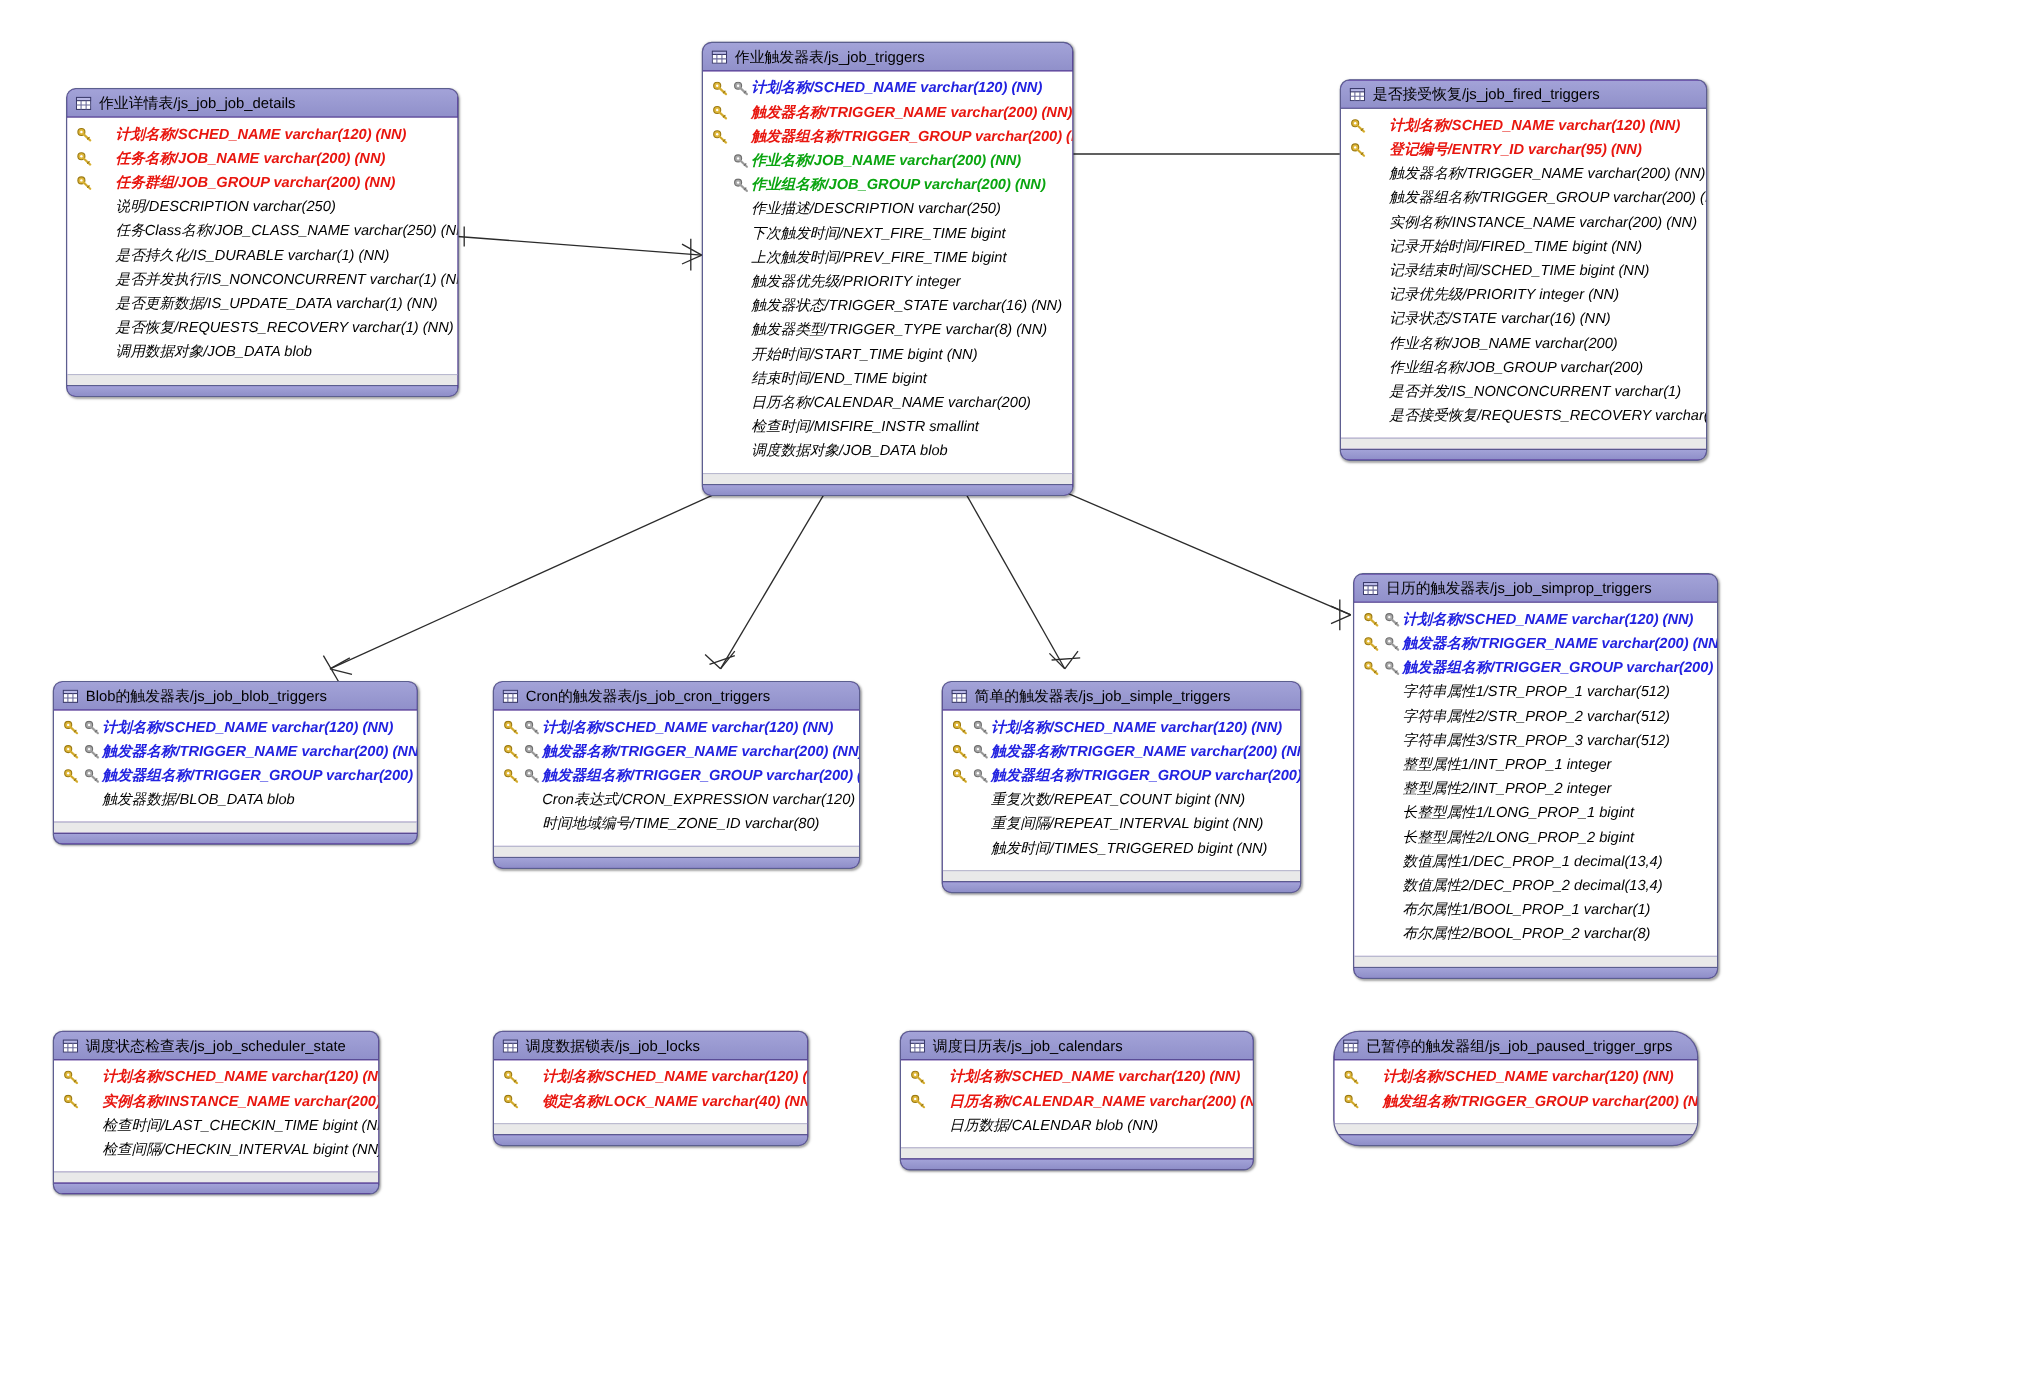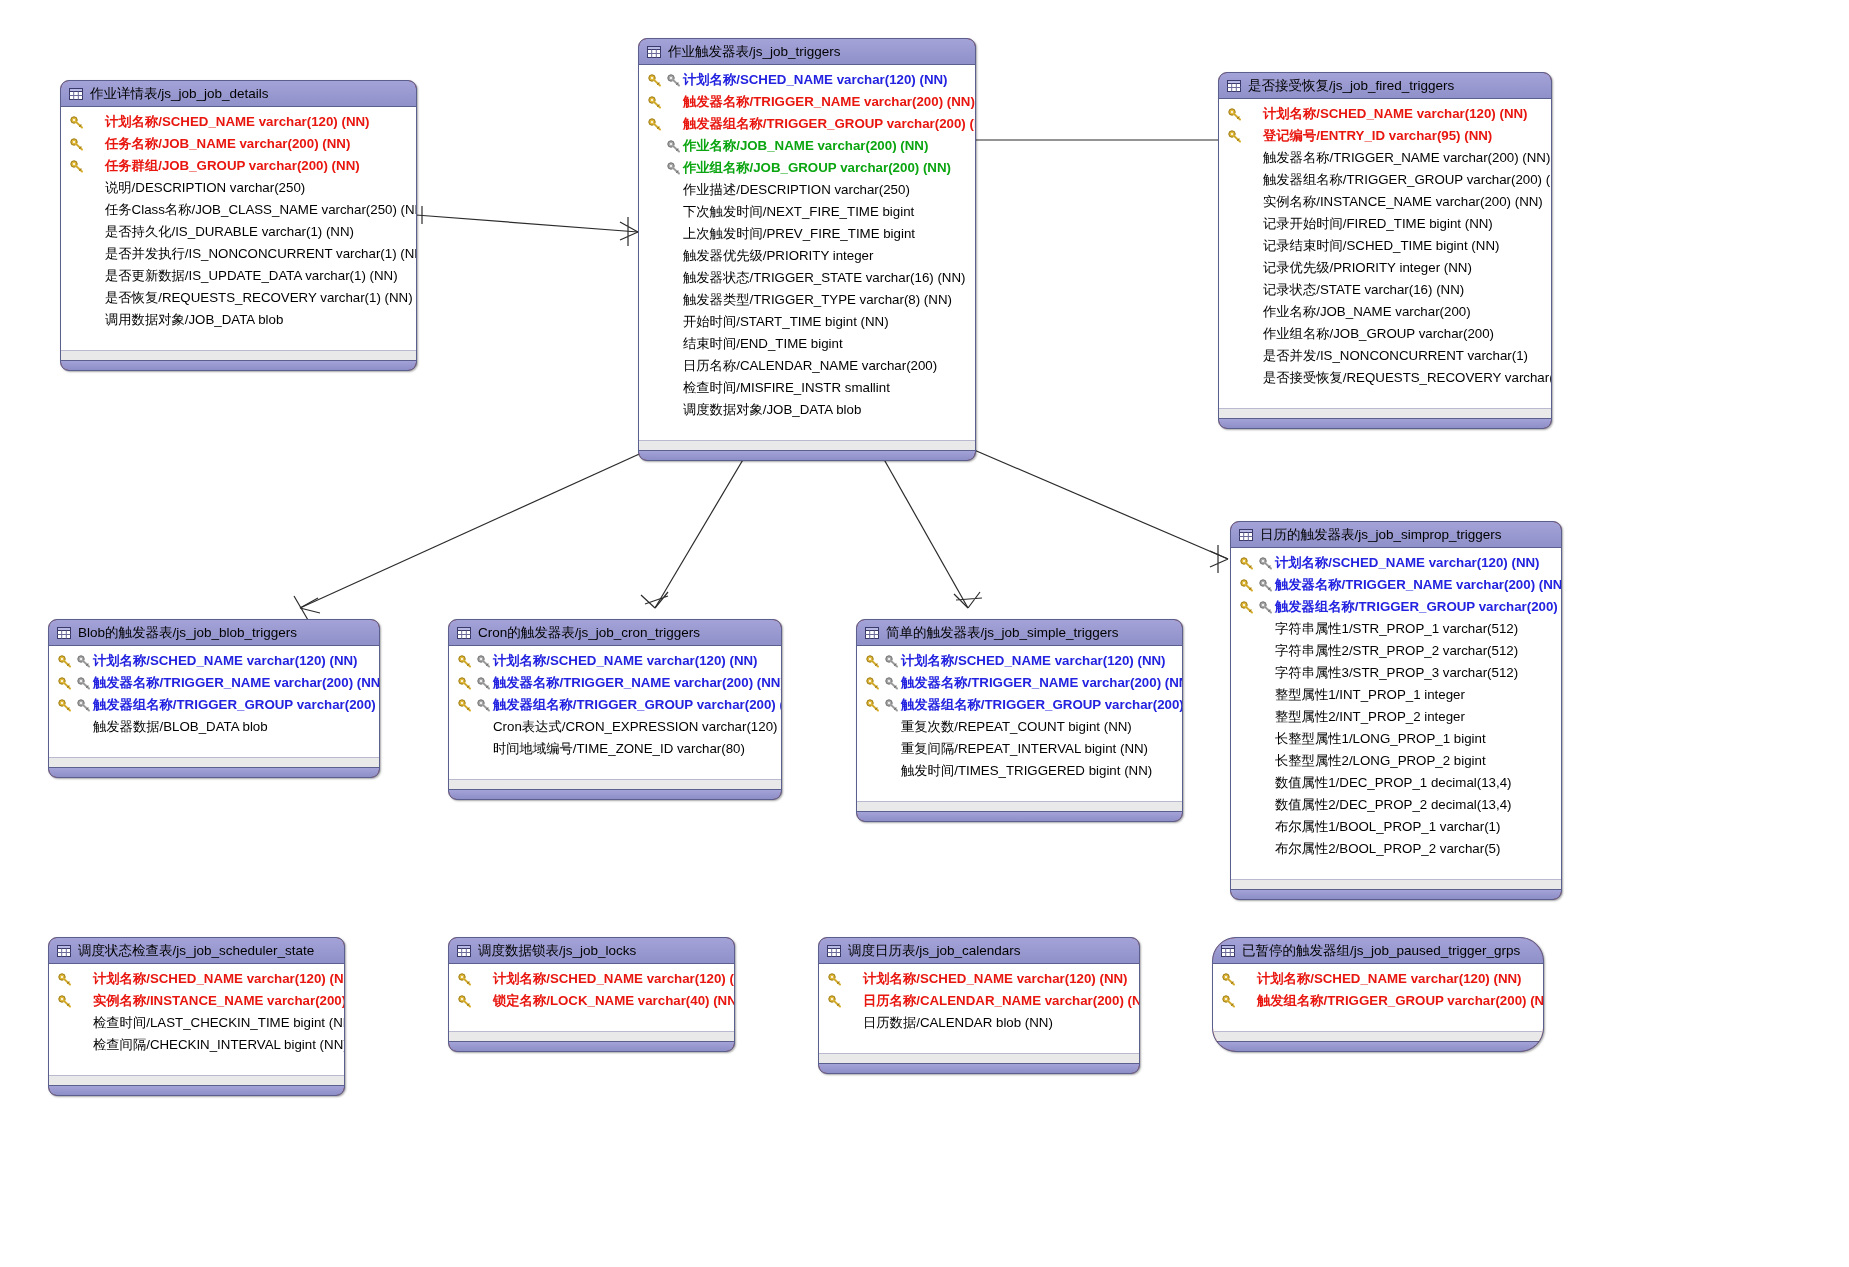--- a/index.html
+++ b/index.html
@@ -1,26 +1,26 @@
 <!DOCTYPE html>
 <html><head>
 <meta charset="utf-8">
 <style>
   html,body{margin:0;padding:0;background:#ffffff;}
   body{font-family:"Liberation Sans","DejaVu Sans",sans-serif;}
   #canvas{position:relative;width:1849px;height:1267px;overflow:hidden;background:#fff;}
   svg#links{position:absolute;left:0;top:0;width:1849px;height:1267px;pointer-events:none;}
-  .entity{position:absolute;border:1px solid #5b5f8e;border-radius:9px;background:#7f1d1d;
+  .entity{position:absolute;border:1px solid #5b5f8e;border-radius:9px;background:#4c1d95;
           box-shadow:1px 1px 2px rgba(0,0,0,.35);overflow:hidden;}
   .ent-head{background:#9a9ad2;background:linear-gradient(#a3a3d8,#9090ca);
             border-bottom:1px solid #5b5f8e;height:25px;display:flex;align-items:center;
             padding:0 8px;gap:7px;border-radius:7px 7px 0 0;}
   .ent-title{font-size:13.5px;color:#000;white-space:nowrap;letter-spacing:0;}
   .tbl-icon{width:14px;height:12px;flex:0 0 auto;display:block;}
-  .ent-body{background:#fff;padding:4px 0 19px 0;}
+  .ent-body{background:#fff;padding:4px 0 9px 0;font-style:italic;}
   .attr{display:flex;align-items:center;height:22px;padding:0 10px 0 6px;white-space:nowrap;}
   .keyslot{width:19px;flex:0 0 auto;display:flex;align-items:center;justify-content:center;}
   .keyslot2{width:19px;flex:0 0 auto;display:flex;align-items:center;justify-content:center;}
   .attr-text{font-size:13.3px;line-height:14px;}
   .pk{color:#e8160f;font-weight:bold;}
   .pkfk{color:#2222e0;font-weight:bold;}
   .fk{color:#0aa510;font-weight:bold;}
   .plain{color:#000;font-weight:normal;}
   .ent-foot{background:#e9e9e9;border-top:1px solid #b9b9cf;height:9px;}
   .ent-foot2{background:#9a9ad2;background:linear-gradient(#a3a3d8,#8e8ec8);height:9px;
@@ -511,21 +511,21 @@
           <span class="attr-text plain">数值属性2/DEC_PROP_2 decimal(13,4)</span>
         </div>
         <div class="attr">
           <span class="keyslot"></span>
           <span class="keyslot2"></span>
           <span class="attr-text plain">布尔属性1/BOOL_PROP_1 varchar(1)</span>
         </div>
         <div class="attr">
           <span class="keyslot"></span>
           <span class="keyslot2"></span>
-          <span class="attr-text plain">布尔属性2/BOOL_PROP_2 varchar(5)</span>
+          <span class="attr-text plain">布尔属性2/BOOL_PROP_2 varchar(8)</span>
         </div>
       </div>
       <div class="ent-foot"></div>
       <div class="ent-foot2"></div>
     </div>
     <div class="entity" style="left: 48px; top: 619px; width: 330px;">
       <div class="ent-head">
         <svg class="tbl-icon" viewBox="0 0 14 12">
           <rect x="0.5" y="0.5" width="13" height="11" fill="#fff" stroke="#3a3a6a"></rect>
           <rect x="0.5" y="0.5" width="13" height="3" fill="#b9b9e6" stroke="#3a3a6a"></rect>

